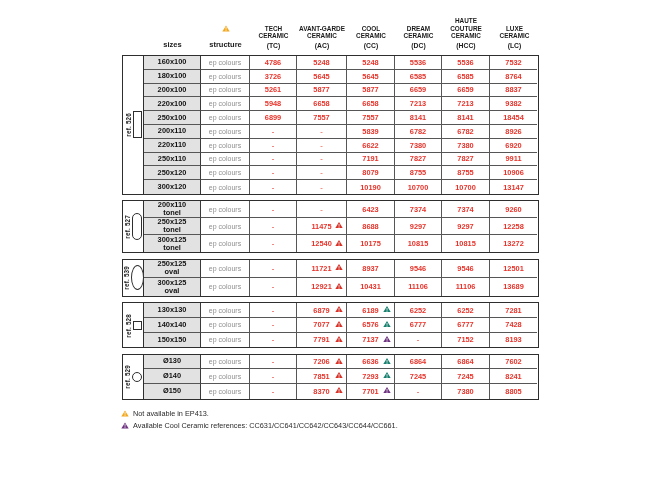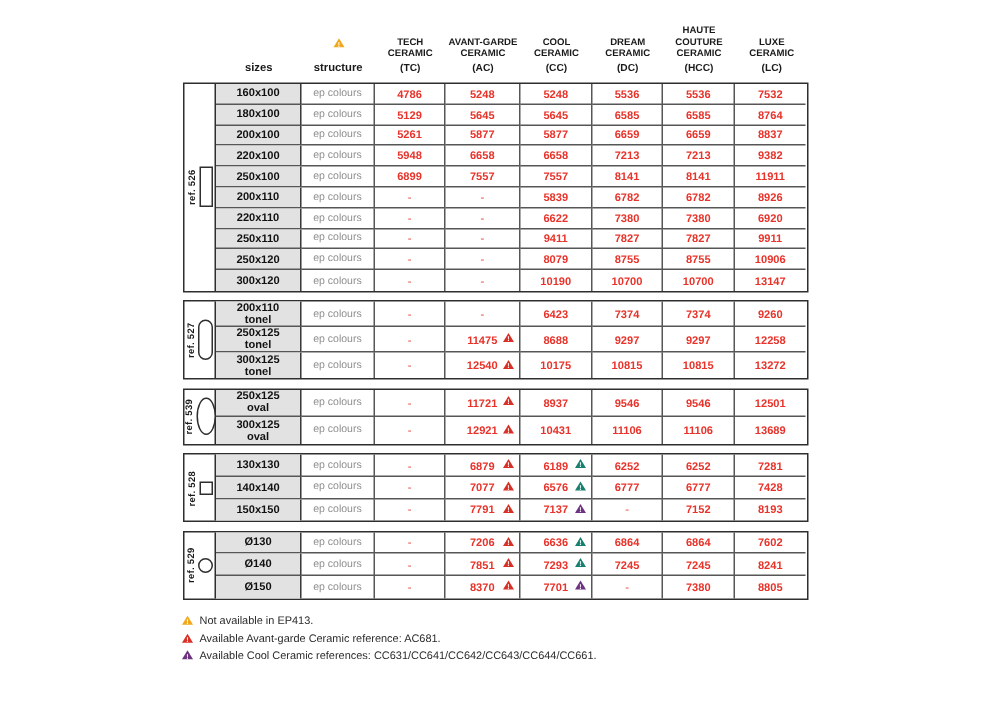--- a/index.html
+++ b/index.html
@@ -168,21 +168,21 @@
             <span class="val">5536</span>
           </div>
           <div class="cell price-cell">
             <span class="val">7532</span>
           </div>
           <div class="cell size-cell">
             <div>180x100</div>
           </div>
           <div class="cell structure-cell">ep colours</div>
           <div class="cell price-cell">
-            <span class="val">5129</span>
+            <span class="val">3726</span>
           </div>
           <div class="cell price-cell">
             <span class="val">5645</span>
           </div>
           <div class="cell price-cell">
             <span class="val">5645</span>
           </div>
           <div class="cell price-cell">
             <span class="val">6585</span>
           </div>
@@ -249,21 +249,21 @@
           <div class="cell price-cell">
             <span class="val">7557</span>
           </div>
           <div class="cell price-cell">
             <span class="val">8141</span>
           </div>
           <div class="cell price-cell">
             <span class="val">8141</span>
           </div>
           <div class="cell price-cell">
-            <span class="val">11911</span>
+            <span class="val">18454</span>
           </div>
           <div class="cell size-cell">
             <div>200x110</div>
           </div>
           <div class="cell structure-cell">ep colours</div>
           <div class="cell price-cell dash">
             <span class="val">-</span>
           </div>
           <div class="cell price-cell dash">
             <span class="val">-</span>
@@ -306,21 +306,21 @@
             <div>250x110</div>
           </div>
           <div class="cell structure-cell">ep colours</div>
           <div class="cell price-cell dash">
             <span class="val">-</span>
           </div>
           <div class="cell price-cell dash">
             <span class="val">-</span>
           </div>
           <div class="cell price-cell">
-            <span class="val">9411</span>
+            <span class="val">7191</span>
           </div>
           <div class="cell price-cell">
             <span class="val">7827</span>
           </div>
           <div class="cell price-cell">
             <span class="val">7827</span>
           </div>
           <div class="cell price-cell">
             <span class="val">9911</span>
           </div>
@@ -717,27 +717,20 @@
 
   <div class="footnotes">
       <div class="fnote">
         <svg class="tri yellow" viewBox="0 0 12 10">
           <path d="M6 0.5 L11.5 9.5 H0.5 Z" fill="currentColor"></path>
           <text x="6" y="8.8" text-anchor="middle" font-size="7" font-weight="bold" fill="#fff">!</text>
         </svg>
         <span class="ftext">Not available in EP413.</span>
       </div>
       <div class="fnote">
-        <svg class="tri red" viewBox="0 0 12 10">
-          <path d="M6 0.5 L11.5 9.5 H0.5 Z" fill="currentColor"></path>
-          <text x="6" y="8.8" text-anchor="middle" font-size="7" font-weight="bold" fill="#fff">!</text>
-        </svg>
-        <span class="ftext">Available Avant-garde Ceramic reference: AC681.</span>
-      </div>
-      <div class="fnote">
         <svg class="tri purple" viewBox="0 0 12 10">
           <path d="M6 0.5 L11.5 9.5 H0.5 Z" fill="currentColor"></path>
           <text x="6" y="8.8" text-anchor="middle" font-size="7" font-weight="bold" fill="#fff">!</text>
         </svg>
         <span class="ftext">Available Cool Ceramic references: CC631/CC641/CC642/CC643/CC644/CC661.</span>
       </div>
     </div>
 
 </div>
 

